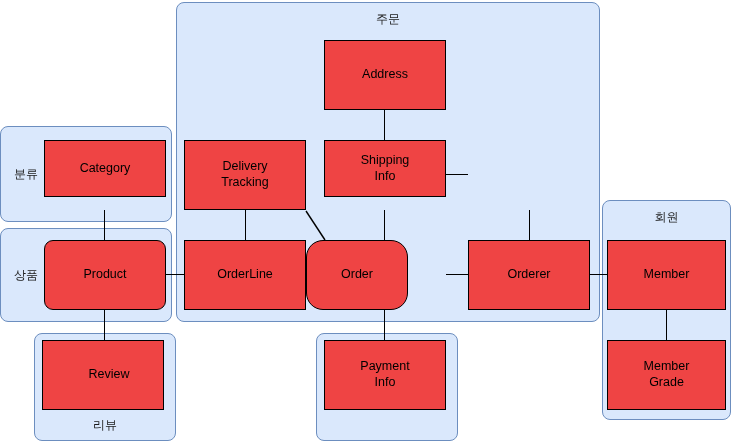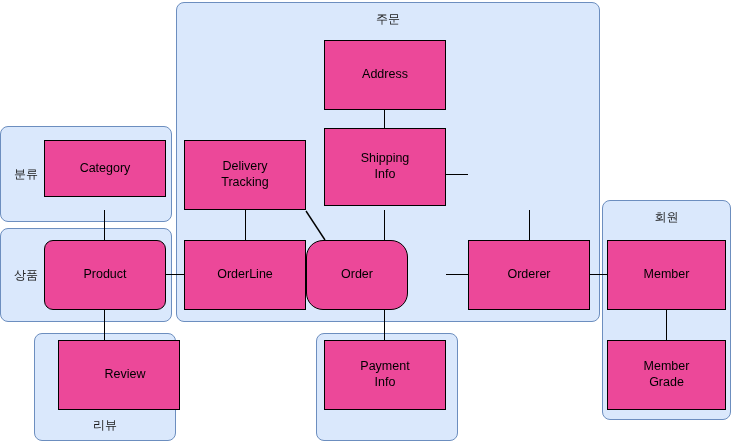--- a/index.html
+++ b/index.html
@@ -25,21 +25,21 @@
   .group-label {
     position: absolute;
     font-size: 12px;
     color: #1a1a1a;
     text-align: center;
     white-space: nowrap;
     line-height: 1.2;
   }
   .entity {
     position: absolute;
-    background: #ec4899;
+    background: #ef4444;
     border: 1.5px solid #000000;
     box-sizing: border-box;
     display: flex;
     align-items: center;
     justify-content: center;
     text-align: center;
     font-size: 12.5px;
     color: #000000;
     line-height: 1.25;
     white-space: pre-line;
@@ -105,28 +105,28 @@
   <div class="edge edge-v" style="left:529px; top:210px; height:30px;"></div>
 
   <div class="edge edge-h" style="left:590px; top:274px; width:17px;"></div>
 
   <div class="edge edge-v" style="left:666px; top:310px; height:30px;"></div>
 
   <div class="entity" style="left:44px; top:140px; width:122px; height:57px;">Category</div>
 
   <div class="entity" style="left:44px; top:240px; width:122px; height:70px;border-radius:9px;">Product</div>
 
-  <div class="entity" style="left:58px; top:340px; width:122px; height:70px;padding-left:12px;">Review</div>
+  <div class="entity" style="left:42px; top:340px; width:122px; height:70px;padding-left:12px;">Review</div>
 
   <div class="entity" style="left:324px; top:40px; width:122px; height:70px;">Address</div>
 
   <div class="entity" style="left:184px; top:140px; width:122px; height:70px;">Delivery
 Tracking</div>
 
-  <div class="entity" style="left:324px; top:128px; width:122px; height:78px;">Shipping
+  <div class="entity" style="left:324px; top:140px; width:122px; height:57px;">Shipping
 Info</div>
 
 
   <div class="entity" style="left:184px; top:240px; width:122px; height:70px;">OrderLine</div>
 
   <div class="entity" style="left:306px; top:240px; width:102px; height:70px;border-radius:17px;">Order</div>
 
   <div class="entity" style="left:468px; top:240px; width:122px; height:70px;">Orderer</div>
 
   <div class="entity" style="left:324px; top:340px; width:122px; height:70px;">Payment

